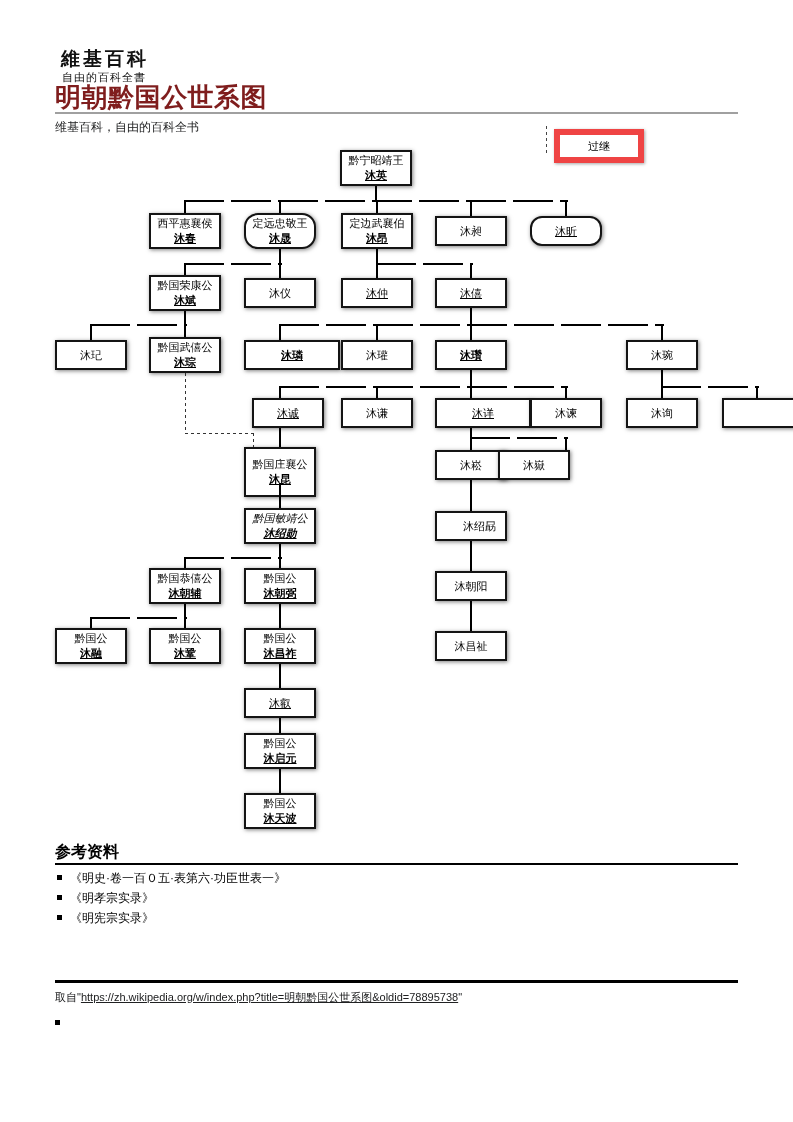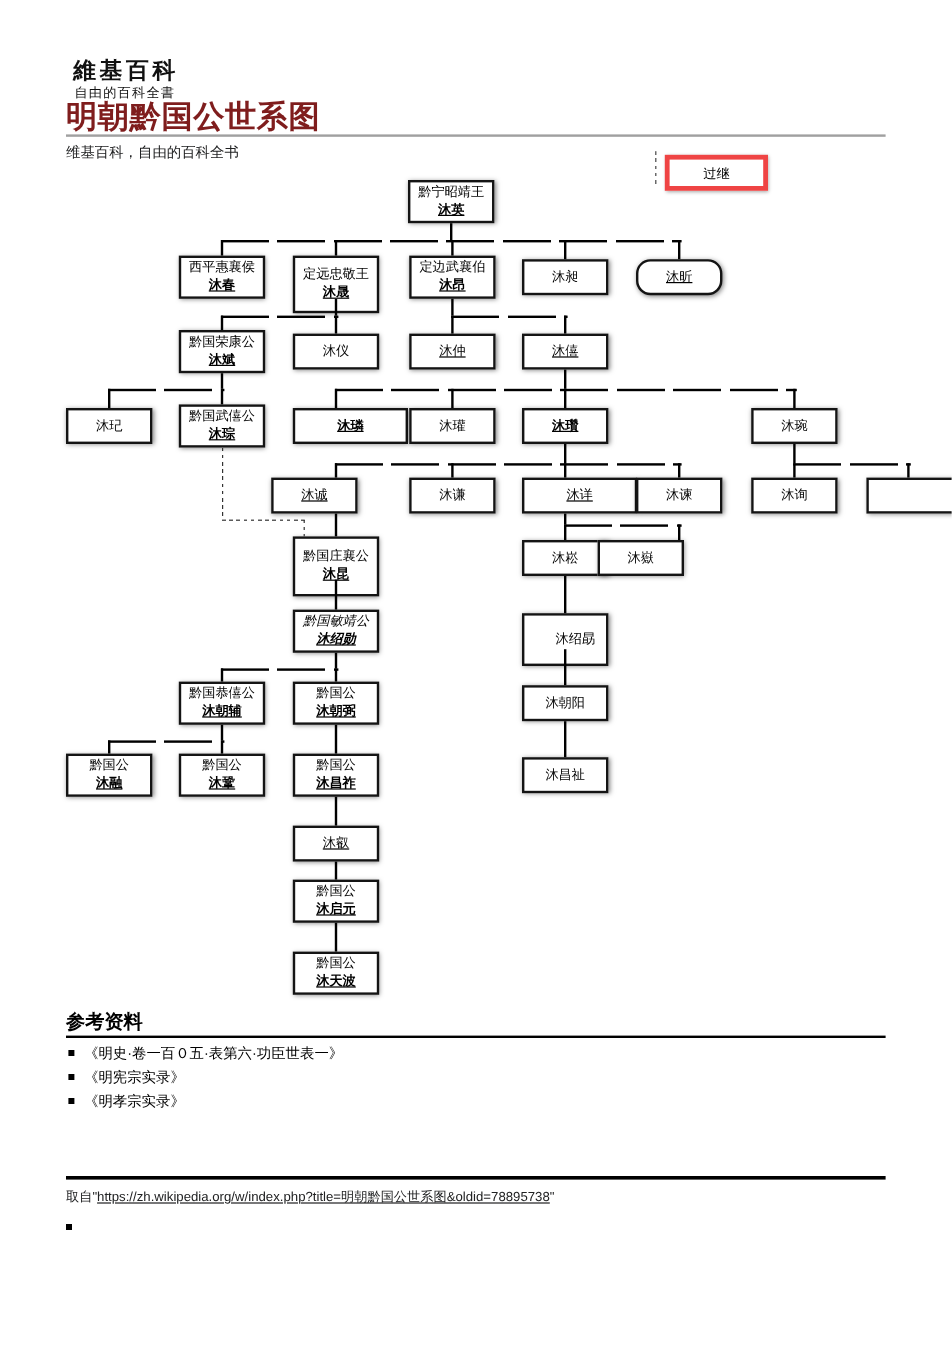--- a/index.html
+++ b/index.html
@@ -13,21 +13,21 @@
   .logo-main{left:61px;top:46px;font-family:"DejaVu Serif","Liberation Serif",serif;
     font-size:19px;font-weight:bold;letter-spacing:3px;color:#111;}
   .logo-sub{left:62px;top:70px;font-family:"DejaVu Serif","Liberation Serif",serif;
     font-size:11px;letter-spacing:1px;color:#111;}
   .page-title{left:55px;top:80px;font-size:26px;font-weight:bold;color:#7f1d1d;letter-spacing:0.5px;}
   .title-rule{left:55px;top:112px;width:683px;height:2px;background:#a0a0a0;}
   .page-subtitle{left:55px;top:119px;font-size:12px;color:#202122;}
   
   .legend-dash{left:546px;top:126px;width:1px;height:28px;
     background:repeating-linear-gradient(to bottom,#444 0 3px,transparent 3px 6px);}
-  .legend-box{left:554px;top:129px;width:78px;height:22px;border:4px solid #ef4444;
+  .legend-box{left:554px;top:129px;width:78px;height:22px;border:6px solid #ef4444;
     box-shadow:1px 1px 3px rgba(0,0,0,0.35);display:flex;align-items:center;justify-content:center;
     font-size:11px;background:#fff;}
   
   .node{position:absolute;background:#fff;border:2px solid #141414;
     box-shadow:1px 1px 4px rgba(0,0,0,0.5);box-sizing:border-box;
     display:flex;flex-direction:column;align-items:center;justify-content:center;
     font-size:11px;line-height:15px;text-align:center;}
   .nname.b{font-weight:bold;}
   .nname.lk{text-decoration:underline;}
   
@@ -64,21 +64,21 @@
 
 <div id="tree" class="abs" style="left:0;top:0;width:793px;height:840px;">
     <div class="node" style="left: 340px; top: 150px; width: 72px; height: 36px;">
       <div class="ntitle">黔宁昭靖王</div>
       <div class="nname b lk">沐英</div>
     </div>
     <div class="node" style="left: 149px; top: 213px; width: 72px; height: 36px;">
       <div class="ntitle">西平惠襄侯</div>
       <div class="nname b lk">沐春</div>
     </div>
-    <div class="node" style="left: 244px; top: 213px; width: 72px; height: 48px;">
+    <div class="node" style="left: 244px; top: 213px; width: 72px; height: 36px; border-radius: 14px;">
       <div class="ntitle">定远忠敬王</div>
       <div class="nname b lk">沐晟</div>
     </div>
     <div class="node" style="left: 341px; top: 213px; width: 72px; height: 36px;">
       <div class="ntitle">定边武襄伯</div>
       <div class="nname b lk">沐昂</div>
     </div>
     <div class="node" style="left: 435px; top: 216px; width: 72px; height: 30px;">
       <div class="nname">沐昶</div>
     </div>
@@ -110,21 +110,21 @@
     </div>
     <div class="node" style="left: 341px; top: 340px; width: 72px; height: 30px;">
       <div class="nname">沐瓘</div>
     </div>
     <div class="node" style="left: 435px; top: 340px; width: 72px; height: 30px;">
       <div class="nname b lk">沐瓚</div>
     </div>
     <div class="node" style="left: 626px; top: 340px; width: 72px; height: 30px;">
       <div class="nname">沐琬</div>
     </div>
-    <div class="node" style="left: 226px; top: 398px; width: 72px; height: 30px;">
+    <div class="node" style="left: 252px; top: 398px; width: 72px; height: 30px;">
       <div class="nname lk">沐诚</div>
     </div>
     <div class="node" style="left: 341px; top: 398px; width: 72px; height: 30px;">
       <div class="nname">沐谦</div>
     </div>
     <div class="node" style="left: 435px; top: 398px; width: 96px; height: 30px; text-decoration: underline;">
       <div class="nname">沐详</div>
     </div>
     <div class="node" style="left: 530px; top: 398px; width: 72px; height: 30px;">
       <div class="nname">沐谏</div>
@@ -142,21 +142,21 @@
     <div class="node" style="left: 435px; top: 450px; width: 72px; height: 30px;">
       <div class="nname">沐崧</div>
     </div>
     <div class="node" style="left: 498px; top: 450px; width: 72px; height: 30px;">
       <div class="nname">沐嶽</div>
     </div>
     <div class="node" style="left: 244px; top: 508px; width: 72px; height: 36px; font-style: italic;">
       <div class="ntitle">黔国敏靖公</div>
       <div class="nname b lk">沐绍勋</div>
     </div>
-    <div class="node" style="left: 435px; top: 511px; width: 72px; height: 44px; padding-left: 17px;">
+    <div class="node" style="left: 435px; top: 511px; width: 72px; height: 30px; padding-left: 17px;">
       <div class="nname">沐绍勗</div>
     </div>
     <div class="node" style="left: 149px; top: 568px; width: 72px; height: 36px;">
       <div class="ntitle">黔国恭僖公</div>
       <div class="nname b lk">沐朝辅</div>
     </div>
     <div class="node" style="left: 244px; top: 568px; width: 72px; height: 36px;">
       <div class="ntitle">黔国公</div>
       <div class="nname b lk">沐朝弼</div>
     </div>
@@ -247,19 +247,19 @@
     <div class="hl" style="left: 90px; top: 617px; width: 97px;"></div>
     <div class="dvl" style="left: 185px; top: 373px; height: 60px;"></div>
     <div class="dvl" style="left: 253px; top: 433px; height: 14px;"></div>
     <div class="dhl" style="left: 185px; top: 433px; width: 69px;"></div>
   </div>
 
 <h2 class="abs ref-heading" style="margin:0">参考资料</h2>
 <div class="abs ref-rule"></div>
 <ul class="abs ref-list">
   <li>《明史·卷一百０五·表第六·功臣世表一》</li>
+  <li>《明孝宗实录》</li>
   <li>《明宪宗实录》</li>
-  <li>《明孝宗实录》</li>
 </ul>
 
 <div class="abs foot-rule"></div>
 <div class="abs foot-line"><span>取自"</span><a href="#">https://zh.wikipedia.org/w/index.php?title=明朝黔国公世系图&amp;oldid=78895738</a><span>"</span></div>
 <div class="abs foot-bullet"></div>
 
 </body></html>

